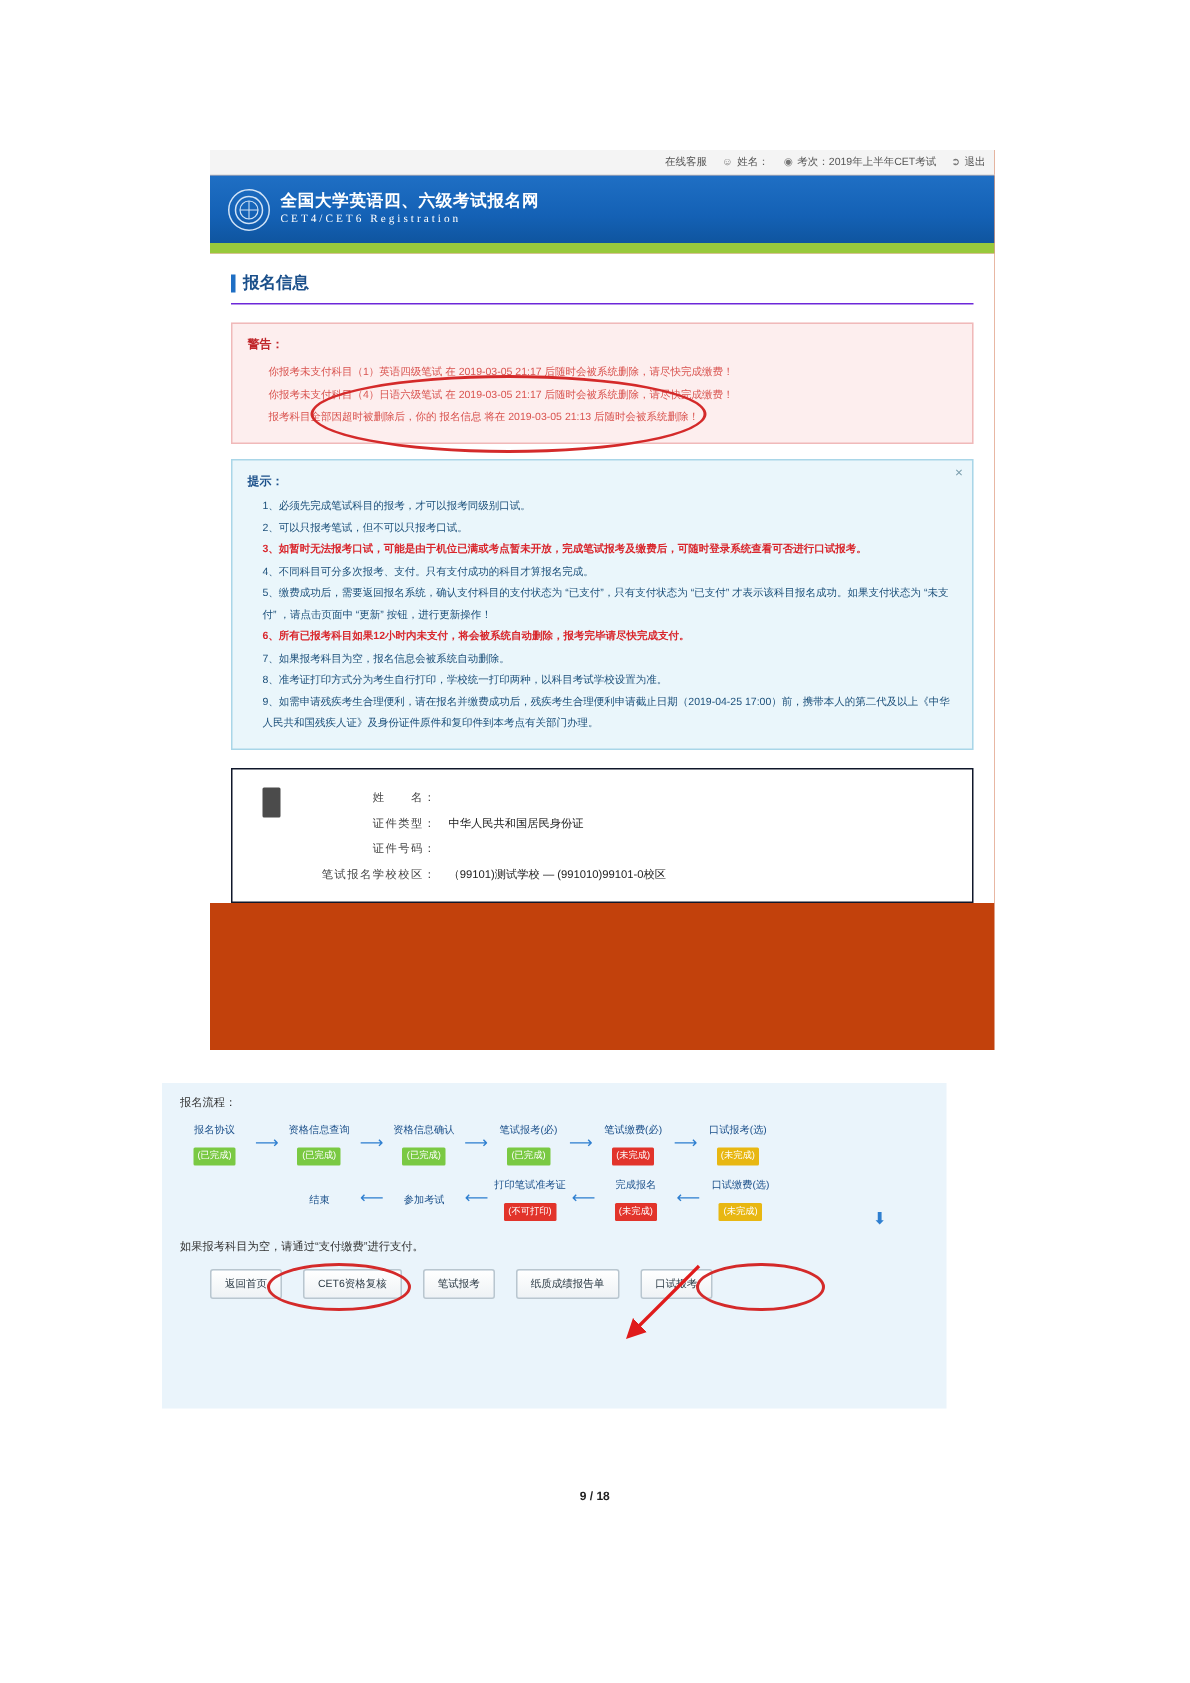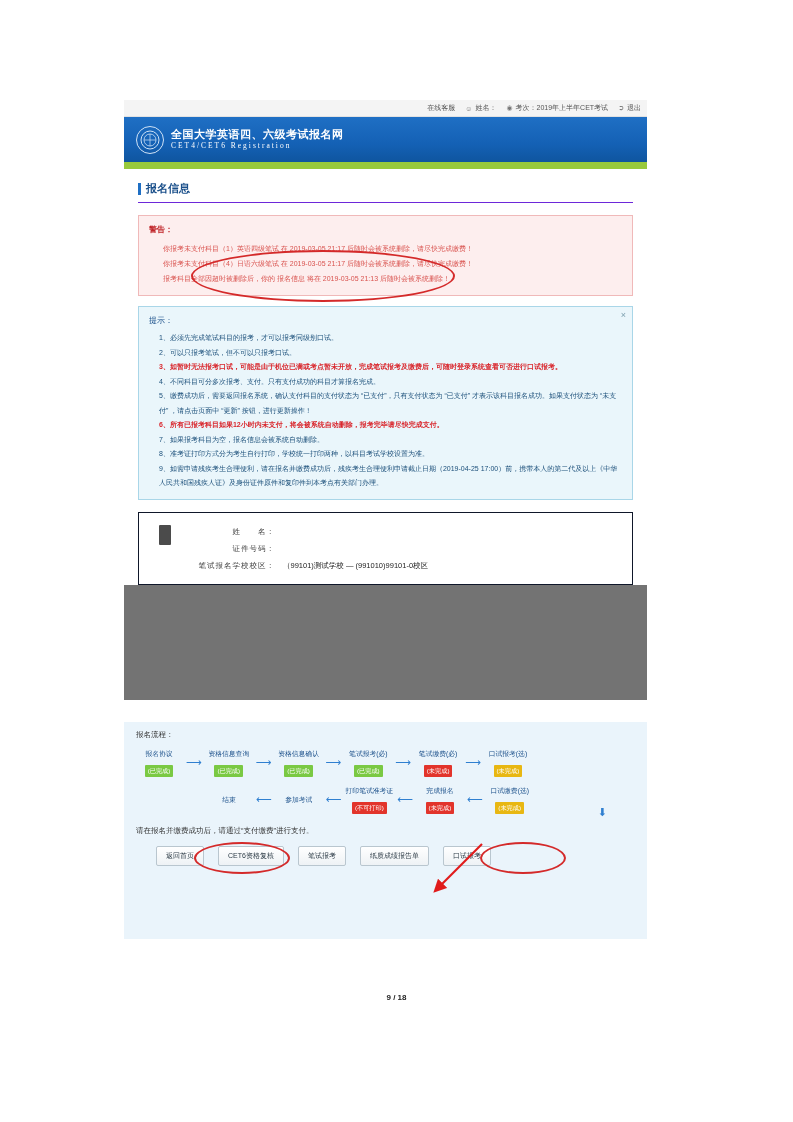--- a/index.html
+++ b/index.html
@@ -19,25 +19,25 @@
   .page {
     position: absolute;
     left: 0; top: 0;
     width: 793px;
     height: 1122px;
   }
 
   
   .shot1 {
     position: absolute;
-    left: 124px;
+    left: 140px;
     top: 100px;
     width: 523px;
     height: 600px;
-    background: #737373;
+    background: #c2410c;
     overflow: hidden;
   }
 
   .topbar {
     height: 17px;
     background: #f4f4f4;
     border-bottom: 1px solid #e2e2e2;
     display: flex;
     align-items: center;
     justify-content: flex-end;
@@ -152,21 +152,21 @@
     position: relative;
   }
   .tip-close {
     position: absolute;
     right: 6px; top: 3px;
     font-size: 9px;
     color: #7c9fae;
   }
   .tip-title {
     font-size: 8px;
-    font-weight: normal;
+    font-weight: bold;
     color: #1a4f8a;
     margin-bottom: 5px;
   }
   .tip-line {
     font-size: 7px;
     line-height: 14.5px;
     color: #1b4f7a;
     padding-left: 10px;
     text-indent: 0;
   }
@@ -201,21 +201,21 @@
     color: #444;
     letter-spacing: 1px;
     padding-right: 8px;
     flex: none;
   }
   .info-value { color: #222; }
 
   
   .shot2 {
     position: absolute;
-    left: 124px;
+    left: 108px;
     top: 722px;
     width: 523px;
     height: 217px;
     background: #eaf4fb;
     box-sizing: border-box;
     padding: 8px 12px;
   }
   .flow-title {
     font-size: 7.5px;
     color: #333;
@@ -384,20 +384,24 @@
       </div>
 
       <div class="info-box">
         <div class="photo-ph"></div>
         <div class="info-rows">
           <div class="info-row">
             <span class="info-label">姓　　名：</span>
             <span class="info-value"></span>
           </div>
           <div class="info-row">
+            <span class="info-label">证件类型：</span>
+            <span class="info-value">中华人民共和国居民身份证</span>
+          </div>
+          <div class="info-row">
             <span class="info-label">证件号码：</span>
             <span class="info-value"></span>
           </div>
           <div class="info-row">
             <span class="info-label">笔试报名学校校区：</span>
             <span class="info-value">（99101)测试学校 — (991010)99101-0校区</span>
           </div>
         </div>
       </div>
 
@@ -460,21 +464,21 @@
         <div class="node-label">完成报名</div>
         <div class="node-state st-todo">(未完成)</div>
       </div>
       <span class="arrow">⟵</span>
       <div class="node">
         <div class="node-label">口试缴费(选)</div>
         <div class="node-state st-opt">(未完成)</div>
       </div>
     </div>
 
-    <div class="flow-note">请在报名并缴费成功后，请通过“支付缴费”进行支付。</div>
+    <div class="flow-note">如果报考科目为空，请通过“支付缴费”进行支付。</div>
 
     <div class="btn-row">
       <div class="btn">返回首页</div>
       <div class="btn">CET6资格复核</div>
       <div class="btn">笔试报考</div>
       <div class="btn">纸质成绩报告单</div>
       <div class="btn">口试报考</div>
 
       <div class="ellipse-red" style="left:58px; top:-4px; width:92px; height:28px;"></div>
       <div class="ellipse-red" style="left:344px; top:-4px; width:82px; height:28px;"></div>

